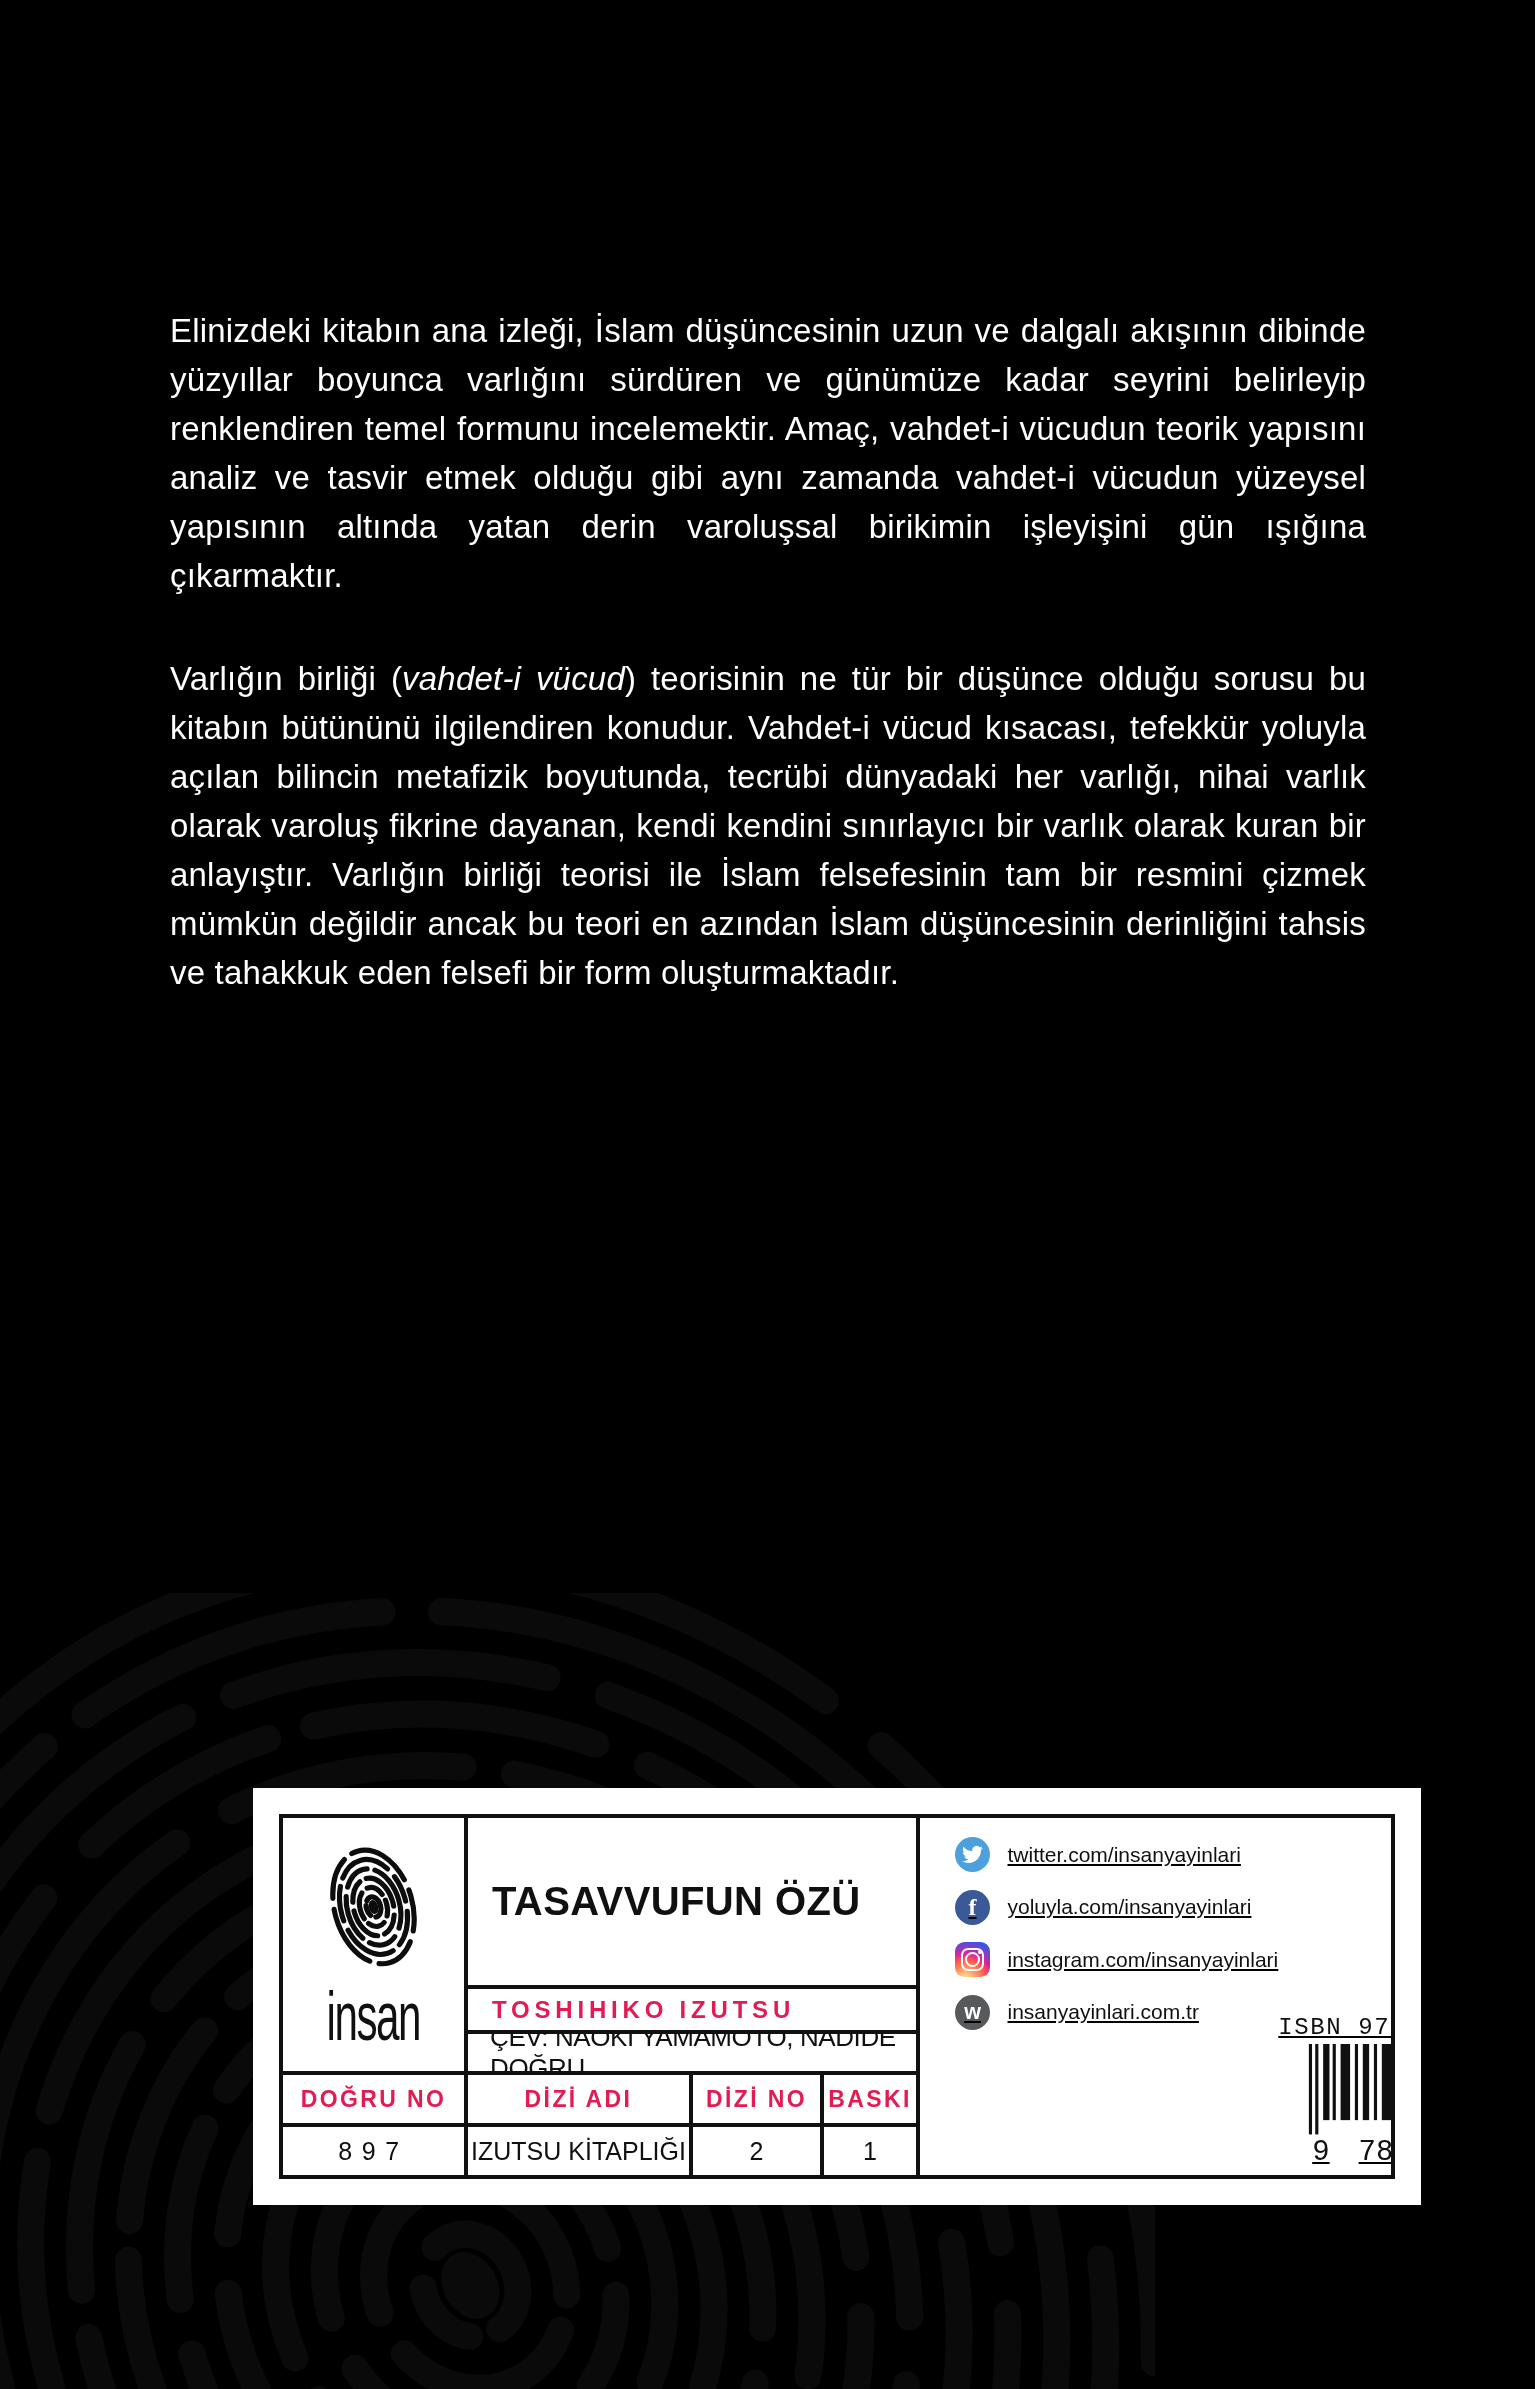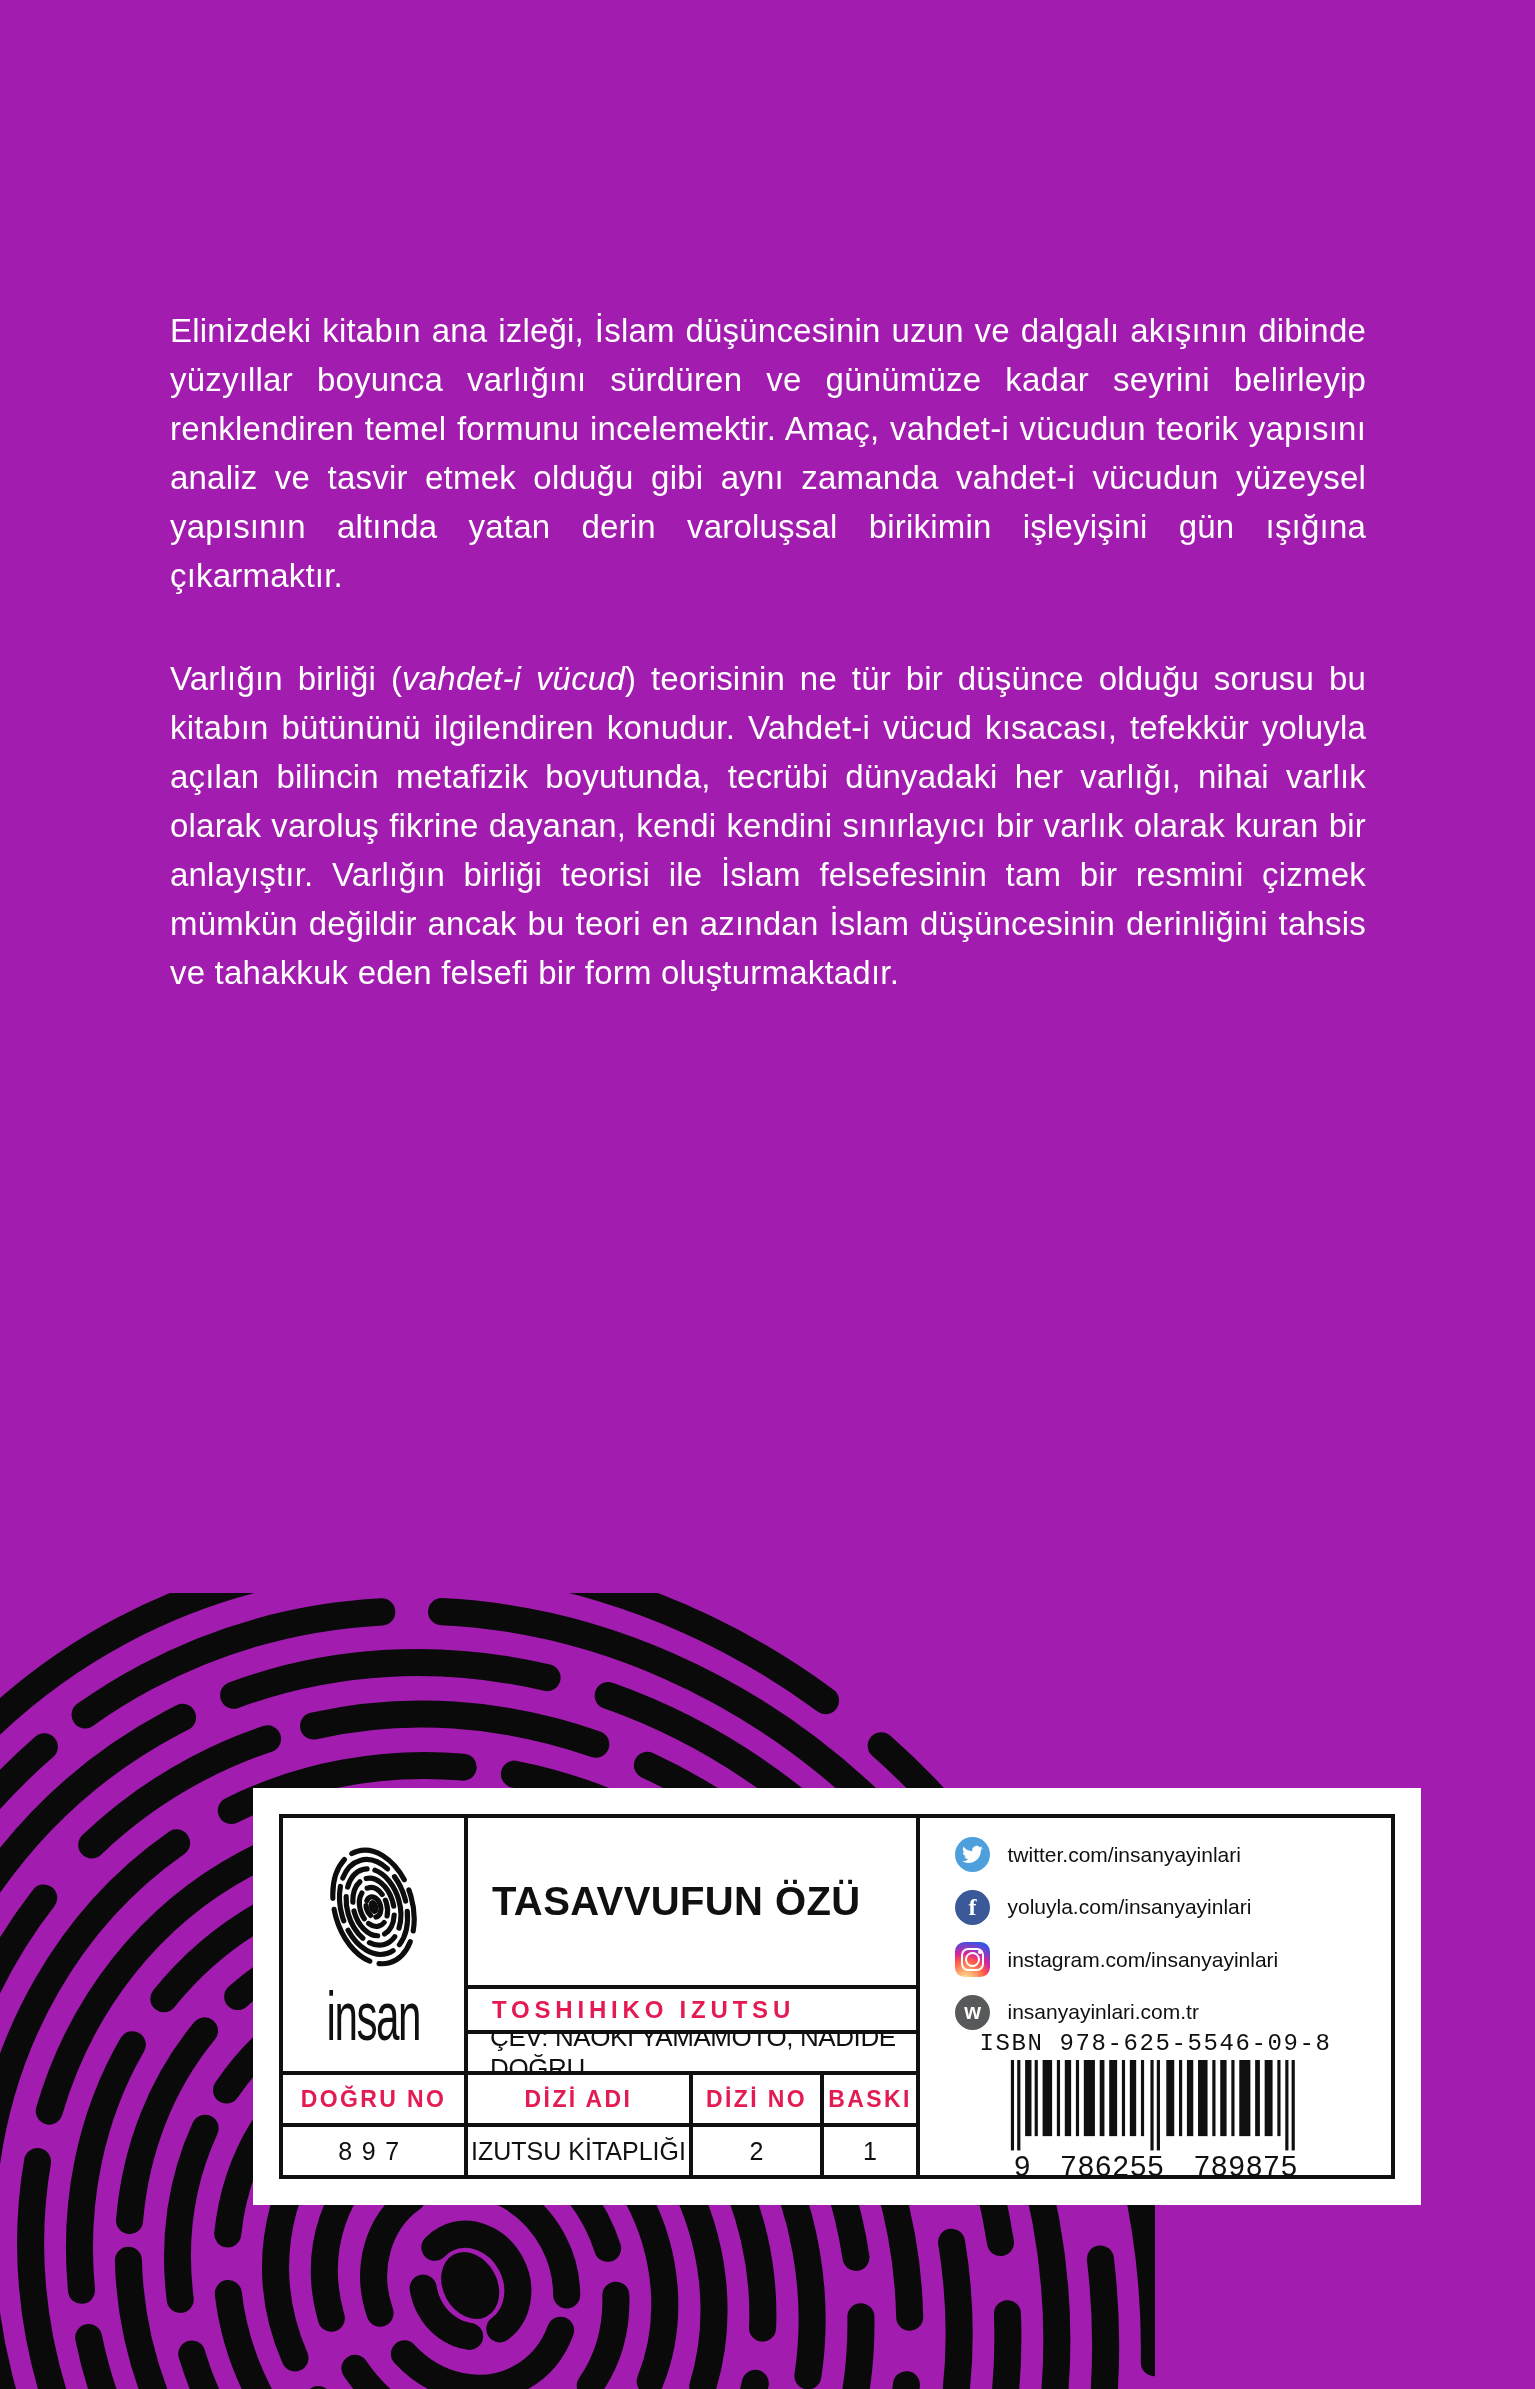--- a/index.html
+++ b/index.html
@@ -1,18 +1,18 @@
 <!DOCTYPE html>
 <html style="font-size:12.7px"><head>
 <meta charset="utf-8">
 <style>
   html,body{margin:0;padding:0;background:#2e2f31;}
   .cover{
     position:relative;width:1536px;height:2389px;overflow:hidden;
-    background:#a21caf;font-family:"Liberation Sans",sans-serif;
+    background:#000000;font-family:"Liberation Sans",sans-serif;
   }
   
   .copy{position:absolute;left:170px;top:306px;width:1196px;color:#ffffff;z-index:3;}
   .copy p{
     margin:0;font-size:33px;line-height:49px;text-align:justify;
     font-weight:400;letter-spacing:0.2px;
   }
   .copy p + p{margin-top:54px;}
   .copy .it{font-style:italic;}
   
@@ -34,22 +34,22 @@
   .logo-cell{grid-column:1;grid-row:1/4;flex-direction:column;justify-content:center;gap:8px;}
   .title-cell{grid-column:2/5;grid-row:1;padding-left:24px;
     font-size:40px;font-weight:700;color:#101010;letter-spacing:0.4px;}
   .author-cell{grid-column:2/5;grid-row:2;padding-left:24px;
     font-size:24px;font-weight:700;letter-spacing:4.8px;}
   .translator-cell{grid-column:2/5;grid-row:3;padding-left:22px;
     font-size:26px;font-weight:500;color:#101010;letter-spacing:-0.4px;}
   .th{justify-content:center;font-size:23px;font-weight:700;letter-spacing:2.4px;}
   .td{justify-content:center;font-size:25px;font-weight:500;color:#101010;}
   .td.kitap{letter-spacing:9.6px;}
-  .right-cell{grid-column:5;grid-row:1/6;flex-direction:column;align-items:stretch;
-    padding:19px 0 6.4px 0;}
+  .right-cell{grid-column:5;grid-row:1/6;flex-direction:row;align-items:stretch;
+    padding:19px 0 6.4px 0;text-decoration:underline;}
   
   .social-list{display:flex;flex-direction:column;gap:17.5px;padding-left:35px;}
   .social-row{display:flex;align-items:center;gap:17.5px;}
   .sicon{width:35px;height:35px;border-radius:50%;flex:0 0 auto;position:relative;
     display:flex;align-items:center;justify-content:center;color:#fff;}
   .sicon svg{width:21px;height:21px;fill:#ffffff;}
   .ig{border-radius:9.6px;}
   .ig .ring{position:absolute;inset:5.6px;border:2.4px solid #fff;border-radius:7.2px;}
   .ig .cam{position:absolute;width:11px;height:11px;border:2.4px solid #fff;border-radius:50%;}
   .ig .dot{position:absolute;top:8px;right:8px;width:4px;height:4px;background:#fff;border-radius:50%;}

